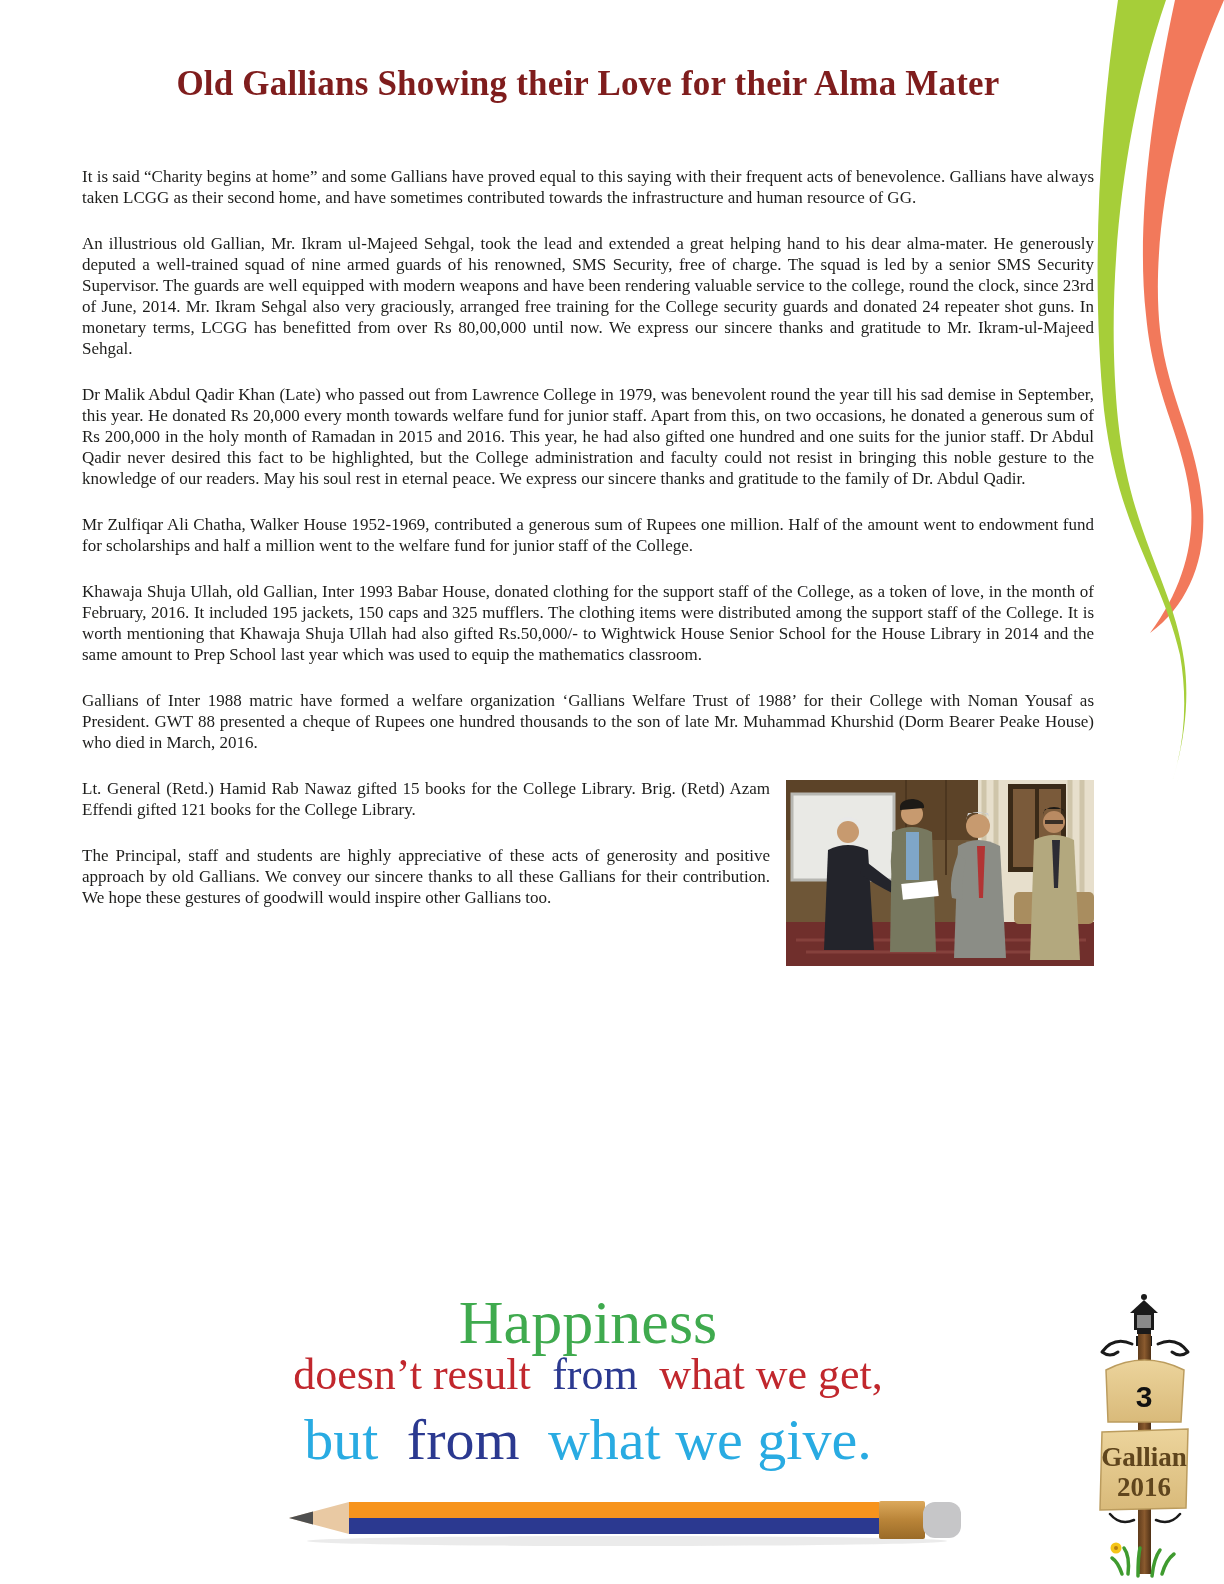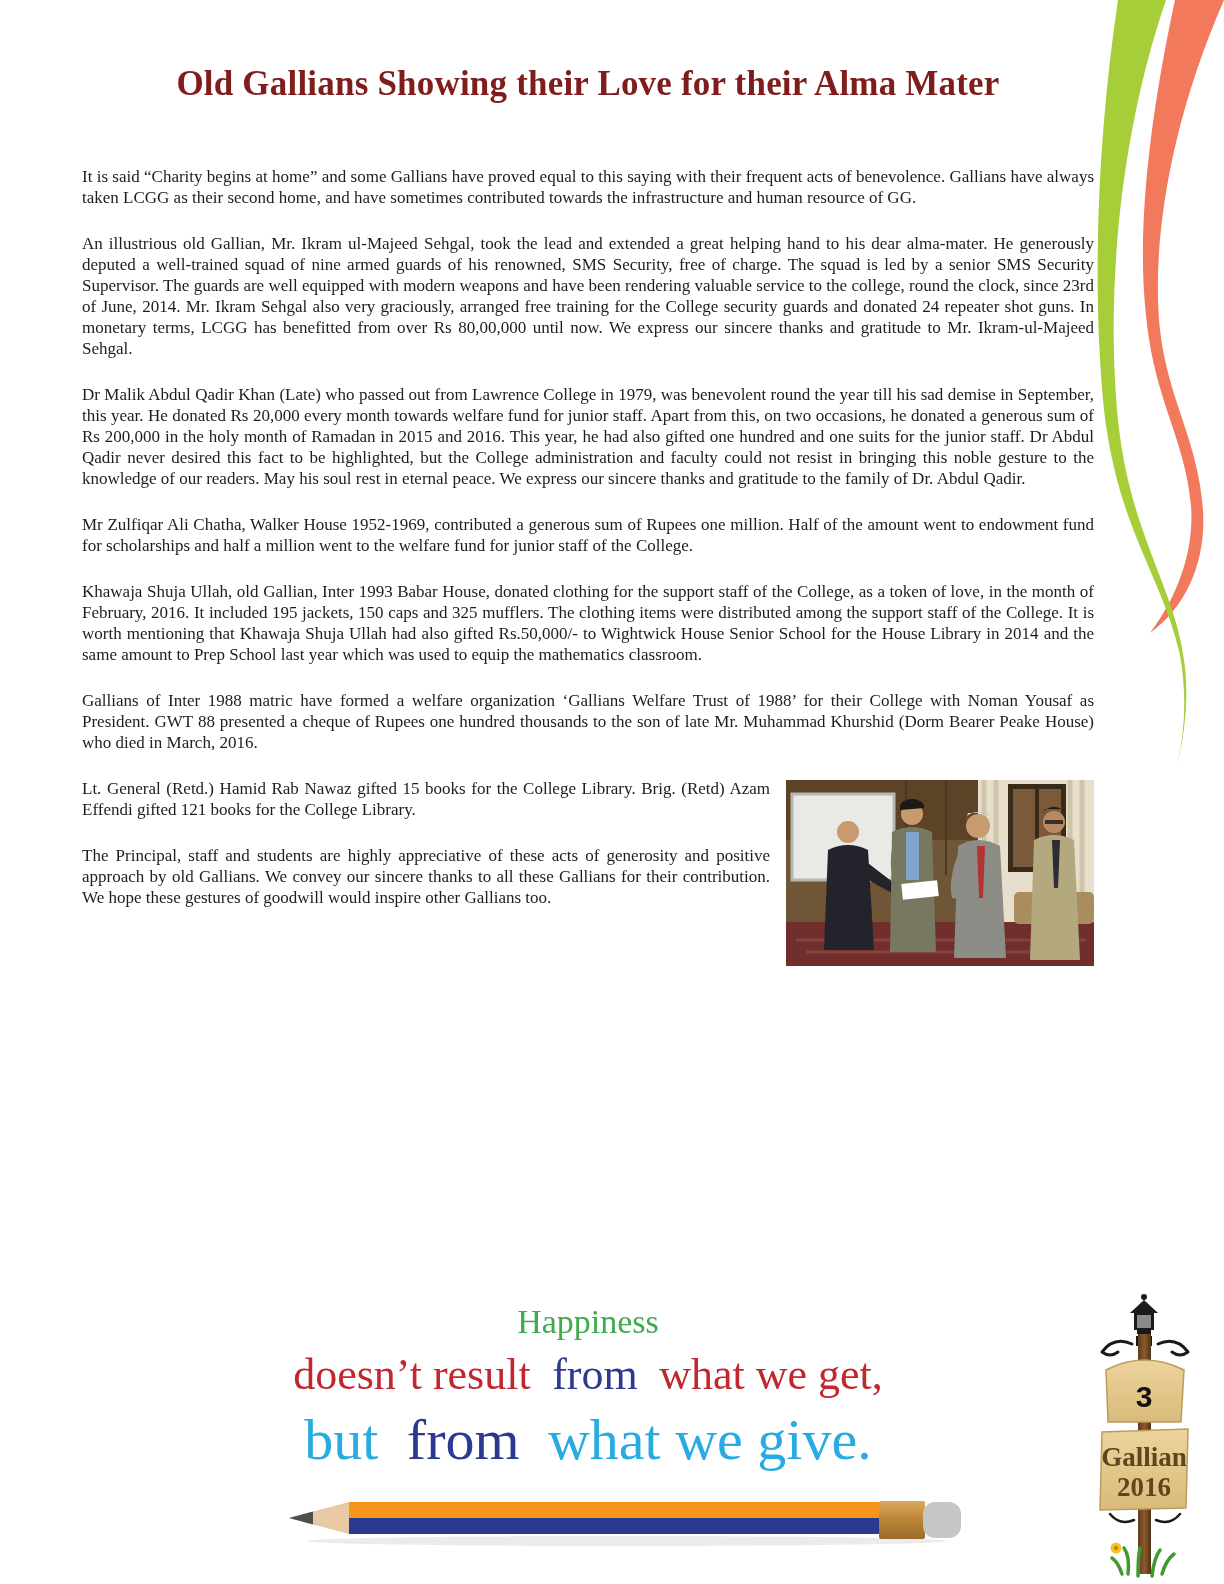--- a/index.html
+++ b/index.html
@@ -31,21 +31,21 @@
     margin:2px 0 10px 16px;
   }
   .photo svg { display:block; width:100%; height:100%; }
 
   
   .quote {
     position:absolute; left:82px; top:1294px; width:1012px;
     text-align:center;
   }
   .q-line { white-space:nowrap; }
-  .q1 { font-size:34px; line-height:56px; }
+  .q1 { font-size:62px; line-height:56px; }
   .q2 { font-size:44px; line-height:50px; }
   .q3 { font-size:58px; line-height:50px; margin-top:15px; }
   .seg { margin:0 0.12em; }
   .green { color:#3faa4e; }
   .red   { color:#c1272d; }
   .navy  { color:#2b3990; }
   .lblue { color:#29abe2; }
 
   
   .pencil { position:absolute; left:287px; top:1496px; width:676px; height:52px; }

